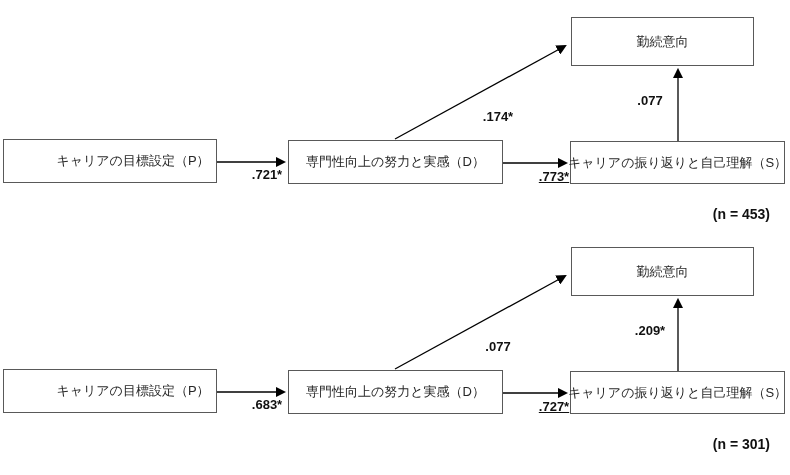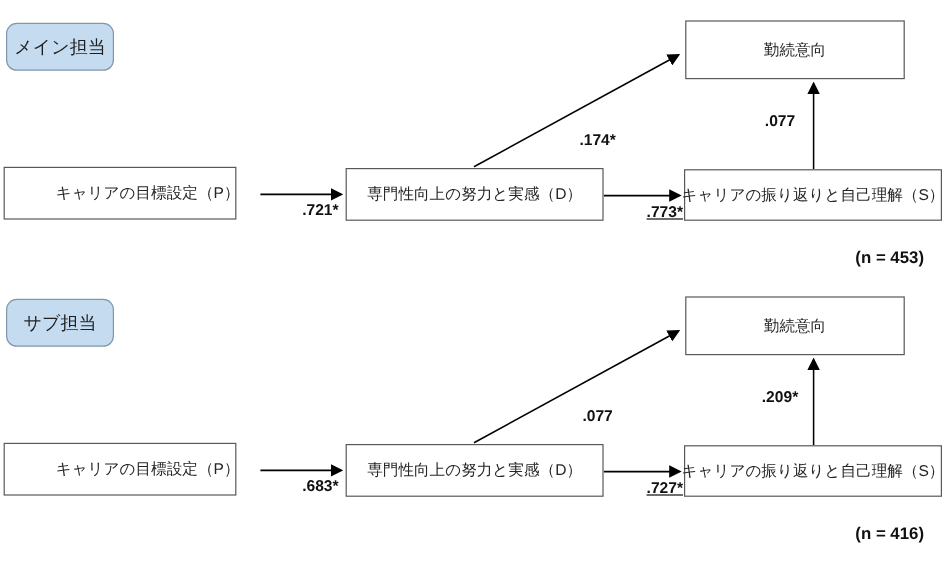--- a/index.html
+++ b/index.html
@@ -51,21 +51,21 @@
     background: #ffffff;
     border: 1.2px solid #595959;
     display: flex;
     align-items: center;
     justify-content: center;
     font-size: 13px;
     color: #262626;
     box-sizing: border-box;
     white-space: nowrap;
   }
-  .box-goal       { left: 3px;   top: 139px; width: 194px; height: 44px; padding-left: 46px; }
+  .box-goal       { left: 3px;   top: 139px; width: 214px; height: 44px; padding-left: 46px; }
   .box-effort     { left: 288px; top: 140px; width: 215px; height: 44px; text-align: center; }
   .box-reflection { left: 570px; top: 141px; width: 215px; height: 43px; }
   .box-retention  { left: 571px; top: 17px;  width: 183px; height: 49px; }
   .coef {
     position: absolute;
     width: 60px;
     text-align: center;
     font-size: 13px;
     font-weight: 600;
     color: #111111;
@@ -97,21 +97,20 @@
       <defs>
         <marker id="ah0" viewBox="0 0 10 10" refX="8" refY="5" markerWidth="8" markerHeight="8" orient="auto">
           <path d="M0,0 L10,5 L0,10 Z" fill="#000000"></path>
         </marker>
       </defs>
       <line x1="217" y1="162" x2="284" y2="162" stroke="#000000" stroke-width="1.3" marker-end="url(#ah0)"></line>
       <line x1="503" y1="163" x2="566" y2="163" stroke="#000000" stroke-width="1.3" marker-end="url(#ah0)"></line>
       <line x1="395" y1="139" x2="565" y2="46" stroke="#000000" stroke-width="1.3" marker-end="url(#ah0)"></line>
       <line x1="678" y1="141" x2="678" y2="70" stroke="#000000" stroke-width="1.3" marker-end="url(#ah0)"></line>
     </svg>
-    <div class="group-label">メイン担当</div>
     <div class="box box-goal">キャリアの目標設定（P）</div>
     <div class="box box-effort">専門性向上の努力と実感（D）</div>
     <div class="box box-reflection">キャリアの振り返りと自己理解（S）</div>
     <div class="box box-retention">勤続意向</div>
     <div class="coef coef-goal-effort">.721*</div>
     <div class="coef coef-effort-reflection">.773*</div>
     <div class="coef coef-effort-retention">.174*</div>
     <div class="coef coef-reflection-retention">.077</div>
     <div class="n-label">(n = 453)</div>
   </section>
@@ -121,25 +120,24 @@
       <defs>
         <marker id="ah1" viewBox="0 0 10 10" refX="8" refY="5" markerWidth="8" markerHeight="8" orient="auto">
           <path d="M0,0 L10,5 L0,10 Z" fill="#000000"></path>
         </marker>
       </defs>
       <line x1="217" y1="162" x2="284" y2="162" stroke="#000000" stroke-width="1.3" marker-end="url(#ah1)"></line>
       <line x1="503" y1="163" x2="566" y2="163" stroke="#000000" stroke-width="1.3" marker-end="url(#ah1)"></line>
       <line x1="395" y1="139" x2="565" y2="46" stroke="#000000" stroke-width="1.3" marker-end="url(#ah1)"></line>
       <line x1="678" y1="141" x2="678" y2="70" stroke="#000000" stroke-width="1.3" marker-end="url(#ah1)"></line>
     </svg>
-    <div class="group-label">サブ担当</div>
     <div class="box box-goal">キャリアの目標設定（P）</div>
     <div class="box box-effort">専門性向上の努力と実感（D）</div>
     <div class="box box-reflection">キャリアの振り返りと自己理解（S）</div>
     <div class="box box-retention">勤続意向</div>
     <div class="coef coef-goal-effort">.683*</div>
     <div class="coef coef-effort-reflection">.727*</div>
     <div class="coef coef-effort-retention">.077</div>
     <div class="coef coef-reflection-retention">.209*</div>
-    <div class="n-label">(n = 416)</div>
+    <div class="n-label">(n = 301)</div>
   </section>
 
 </div>
 
 </body></html>

